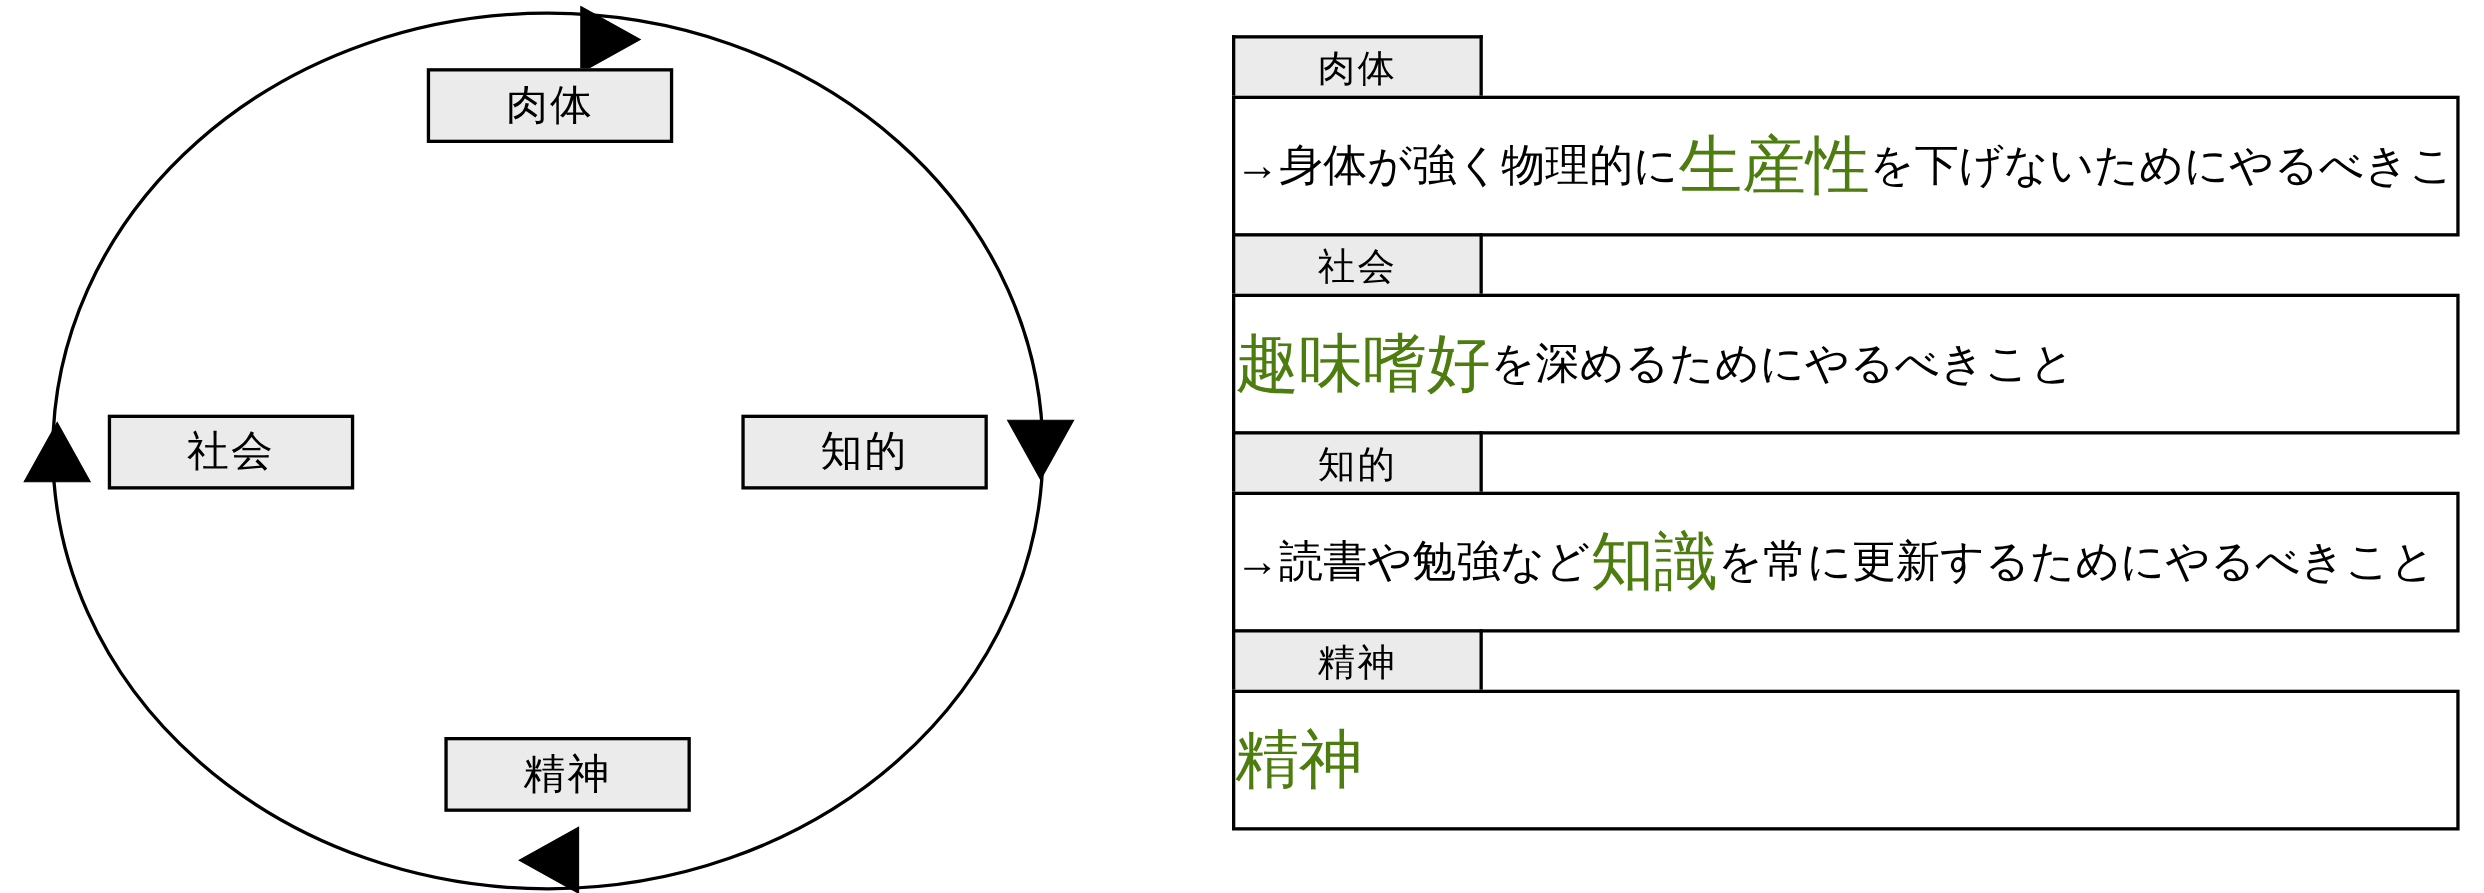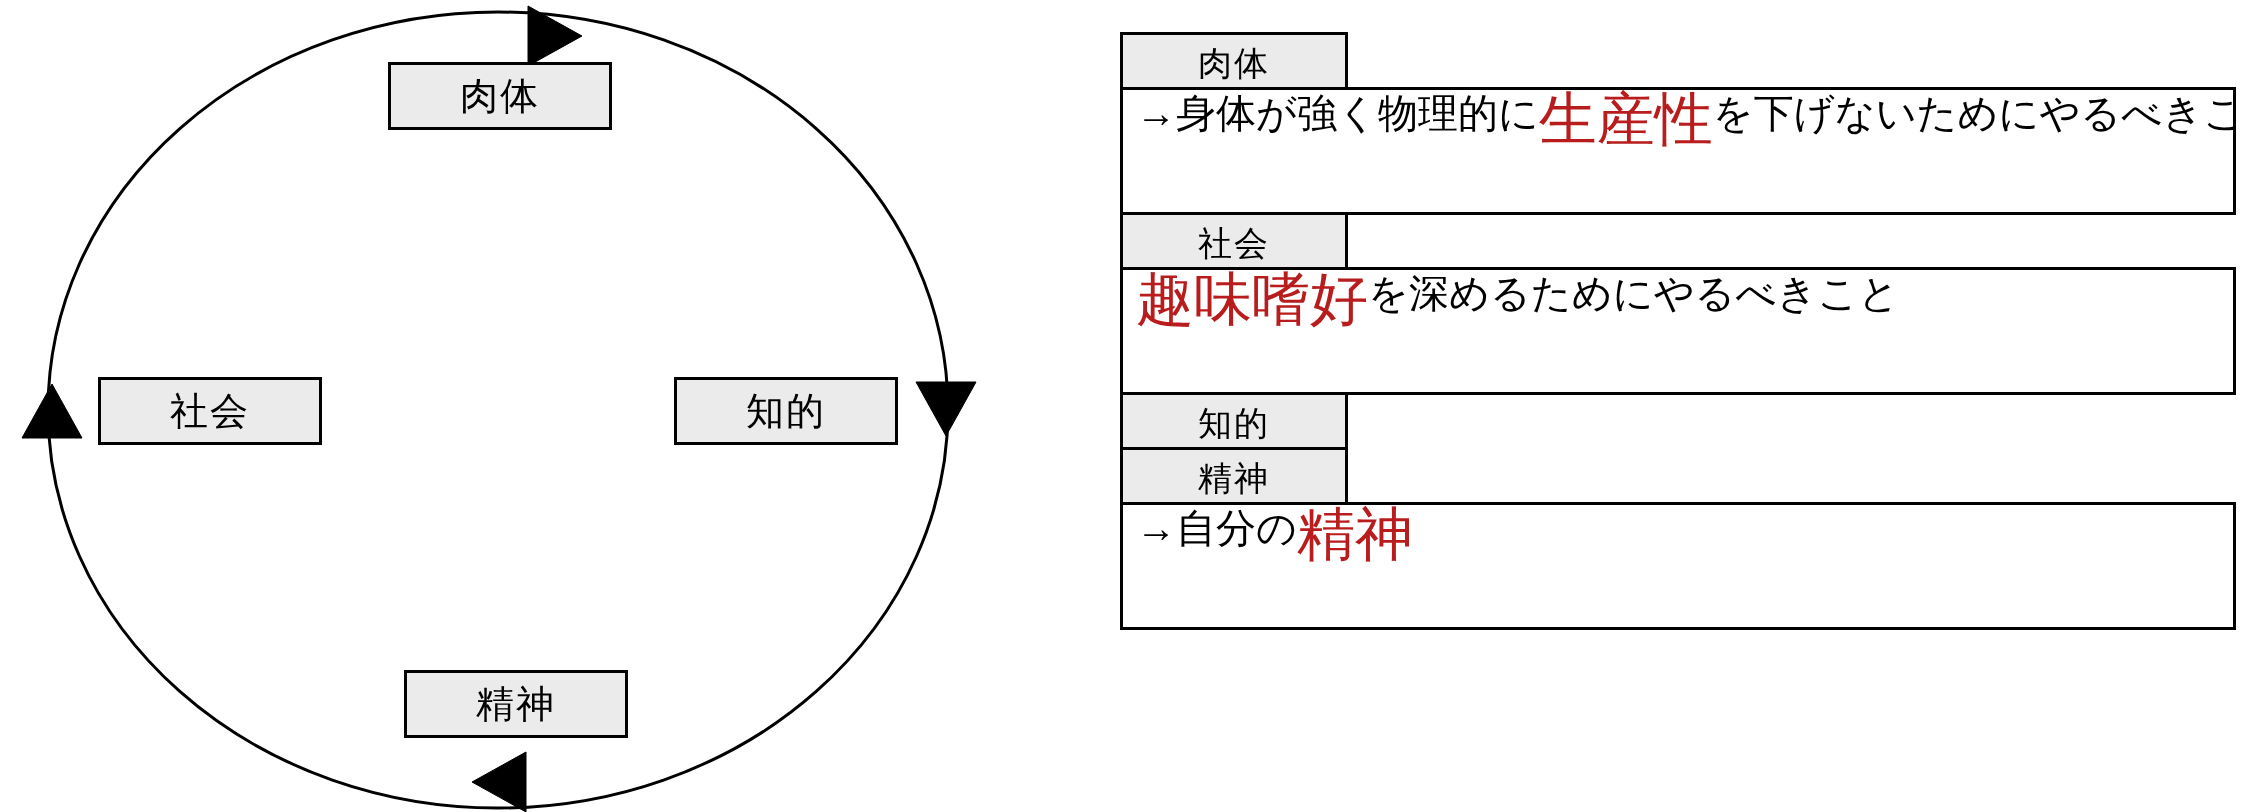--- a/index.html
+++ b/index.html
@@ -77,30 +77,31 @@
     color: #000000;
     white-space: nowrap;
   }
   .t-desc {
     box-sizing: border-box;
     width: 1116px;
     height: 128px;
     background: #ffffff;
     border: 3px solid #000000;
     display: flex;
-    padding-left: 13px;
+    align-items: center;
+    padding-left: 0;
     font-size: 40px;
     line-height: 1.15;
     letter-spacing: 0px;
     color: #000000;
     white-space: nowrap;
     overflow: hidden;
   }
   .t-desc .hl {
-    color: #b91c1c;
+    color: #4d7c0f;
     font-size: 58px;
     line-height: 1;
     vertical-align: -2px;
   }
   .t-group + .t-group .t-header {
     margin-top: -3px;
   }
   .t-group .t-desc {
     margin-top: -3px;
   }
@@ -160,25 +161,29 @@
     <div class="t-desc">
         <span class="hl">趣味嗜好</span>
         <span>を深めるためにやるべきこと</span>
     </div>
   </div>
 
   <div class="t-group">
     <div class="t-header">
       <span>知的</span>
     </div>
+    <div class="t-desc">
+      <span>→読書や勉強など</span>
+        <span class="hl">知識</span>
+        <span>を常に更新するためにやるべきこと</span>
+    </div>
   </div>
 
   <div class="t-group">
     <div class="t-header">
       <span>精神</span>
     </div>
     <div class="t-desc">
-      <span>→自分の</span>
         <span class="hl">精神</span>
     </div>
   </div>
 
 </div>
 
 </body></html>

